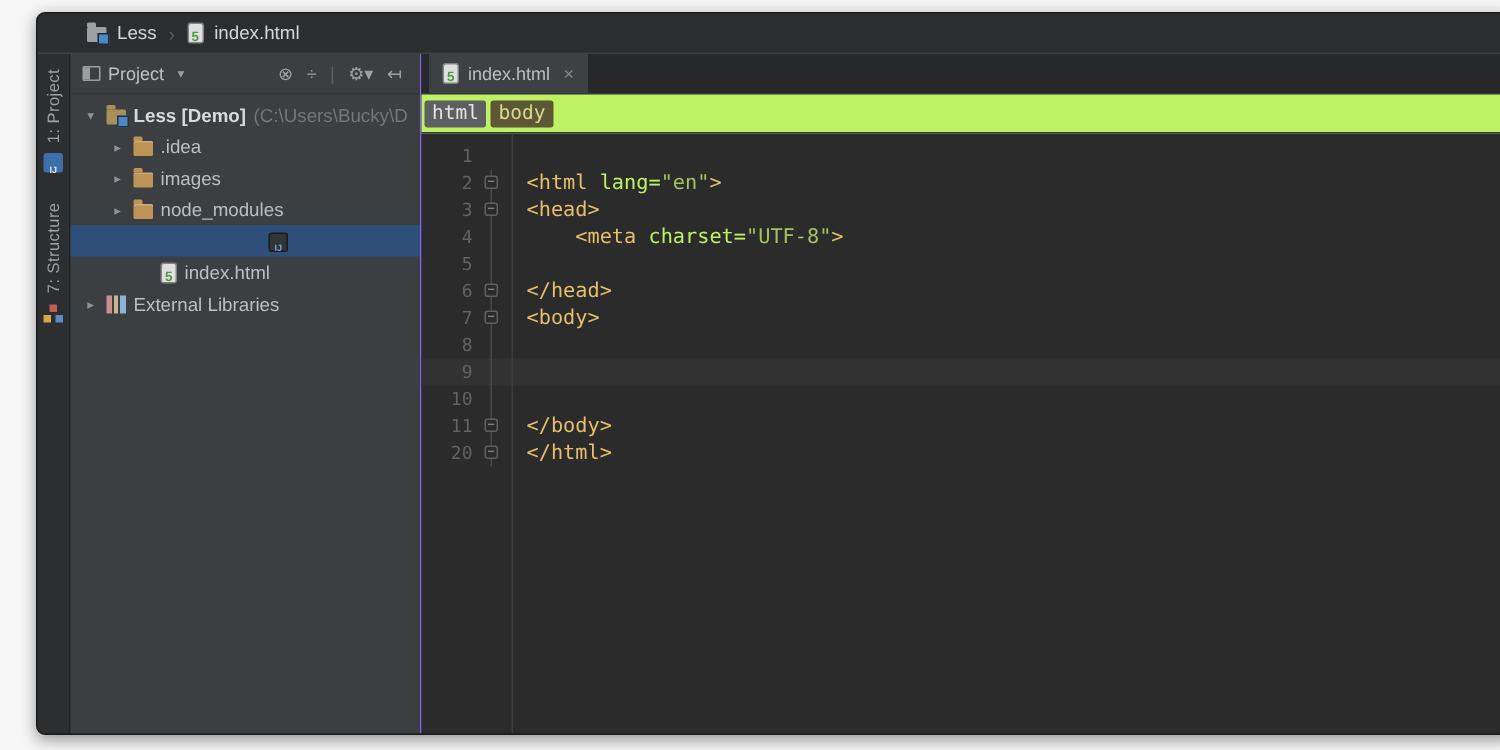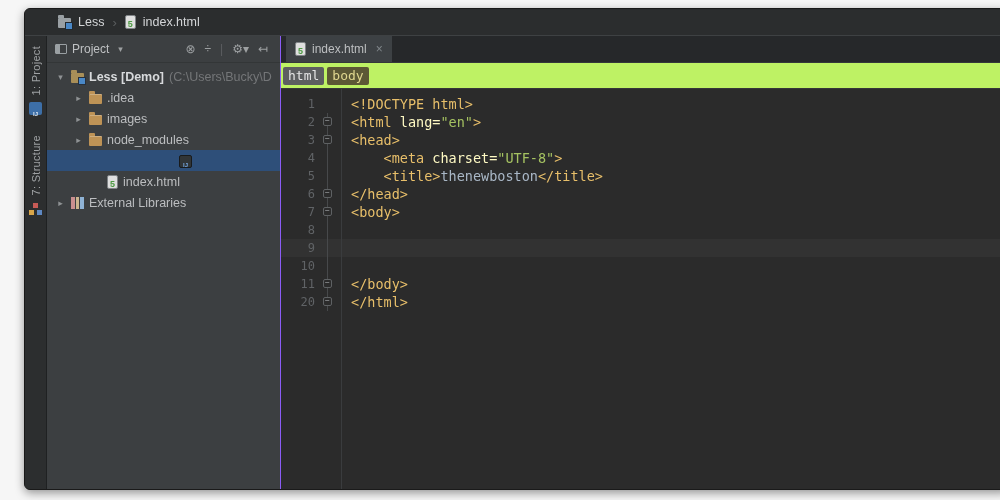--- a/index.html
+++ b/index.html
@@ -38,21 +38,21 @@
   .code{flex:1;padding-top:6px;font-family:"DejaVu Sans Mono",monospace;font-size:13.5px;position:relative;}
   .code::before{content:"";position:absolute;left:60px;top:0;bottom:0;width:1px;background:#3A3C3E;}
   .code-line{display:flex;height:18px;line-height:18px;}
   .caret-line{background:#323232;}
   .ln{width:34px;flex:none;text-align:right;color:#606366;font-size:12px;}
   .fold{width:20px;flex:none;margin-left:3px;position:relative;}
   .fold.rail::before{content:"";position:absolute;left:9px;top:0;bottom:0;width:1px;background:#47494B;}
   .fold-marker{position:absolute;left:5px;top:4px;width:9px;height:9px;box-sizing:border-box;border:1px solid #5E6163;border-radius:2px;background:#2B2B2B;color:#9B9DA0;font-size:8px;line-height:6px;text-align:center;}
   .code-text{white-space:pre;padding-left:13px;min-width:0;}
   .seg-tag{color:#E8BF6A;}
-  .seg-attr{color:#fef9c3;}
+  .seg-attr{color:#bef264;}
   .seg-str{color:#A5C261;}
   .seg-txt{color:#A9B7C6;}
   
   .ic{display:inline-block;flex:none;position:relative;}
   .ic-folder{width:13px;height:10px;background:#BE9356;border-radius:1px;margin-top:2px;box-shadow:inset 0 1px 0 rgba(255,255,255,.25);}
   .ic-folder::before{content:"";position:absolute;top:-3px;left:0;width:6px;height:3px;background:#BE9356;border-radius:1px 1px 0 0;}
   .ic-module{width:13px;height:10px;background:#A98F58;border-radius:1px;margin-top:2px;}
   .ic-module::before{content:"";position:absolute;top:-3px;left:0;width:6px;height:3px;background:#A98F58;border-radius:1px 1px 0 0;}
   .ic-module::after{content:"";position:absolute;right:-2px;bottom:-2px;width:6px;height:6px;background:#4A88C7;border:1px solid #28303A;}
   .ic-projfolder{width:13px;height:10px;background:#9AA0A4;border-radius:1px;margin-top:2px;}
@@ -158,21 +158,20 @@
         </div>
       </div>
       <div class="crumbs">
         <span class="crumb crumb-html">html</span>
         <span class="crumb crumb-body">body</span>
       </div>
       <div class="code">
           <div class="code-line">
             <span class="ln">1</span>
             <span class="fold"></span>
-            <span class="code-text"><span class="seg-tag">&lt;!DOCTYPE html&gt;</span></span>
           </div>
           <div class="code-line">
             <span class="ln">2</span>
             <span class="fold rail">
               <span class="fold-marker">−</span>
             </span>
             <span class="code-text"><span class="seg-tag">&lt;html </span><span class="seg-attr">lang=</span><span class="seg-str">"en"</span><span class="seg-tag">&gt;</span></span>
           </div>
           <div class="code-line">
             <span class="ln">3</span>
@@ -182,21 +181,20 @@
             <span class="code-text"><span class="seg-tag">&lt;head&gt;</span></span>
           </div>
           <div class="code-line">
             <span class="ln">4</span>
             <span class="fold rail"></span>
             <span class="code-text"><span class="seg-txt">    </span><span class="seg-tag">&lt;meta </span><span class="seg-attr">charset=</span><span class="seg-str">"UTF-8"</span><span class="seg-tag">&gt;</span></span>
           </div>
           <div class="code-line">
             <span class="ln">5</span>
             <span class="fold rail"></span>
-            <span class="code-text"><span class="seg-txt">    </span><span class="seg-tag">&lt;title&gt;</span><span class="seg-txt">thenewboston</span><span class="seg-tag">&lt;/title&gt;</span></span>
           </div>
           <div class="code-line">
             <span class="ln">6</span>
             <span class="fold rail">
               <span class="fold-marker">−</span>
             </span>
             <span class="code-text"><span class="seg-tag">&lt;/head&gt;</span></span>
           </div>
           <div class="code-line">
             <span class="ln">7</span>

